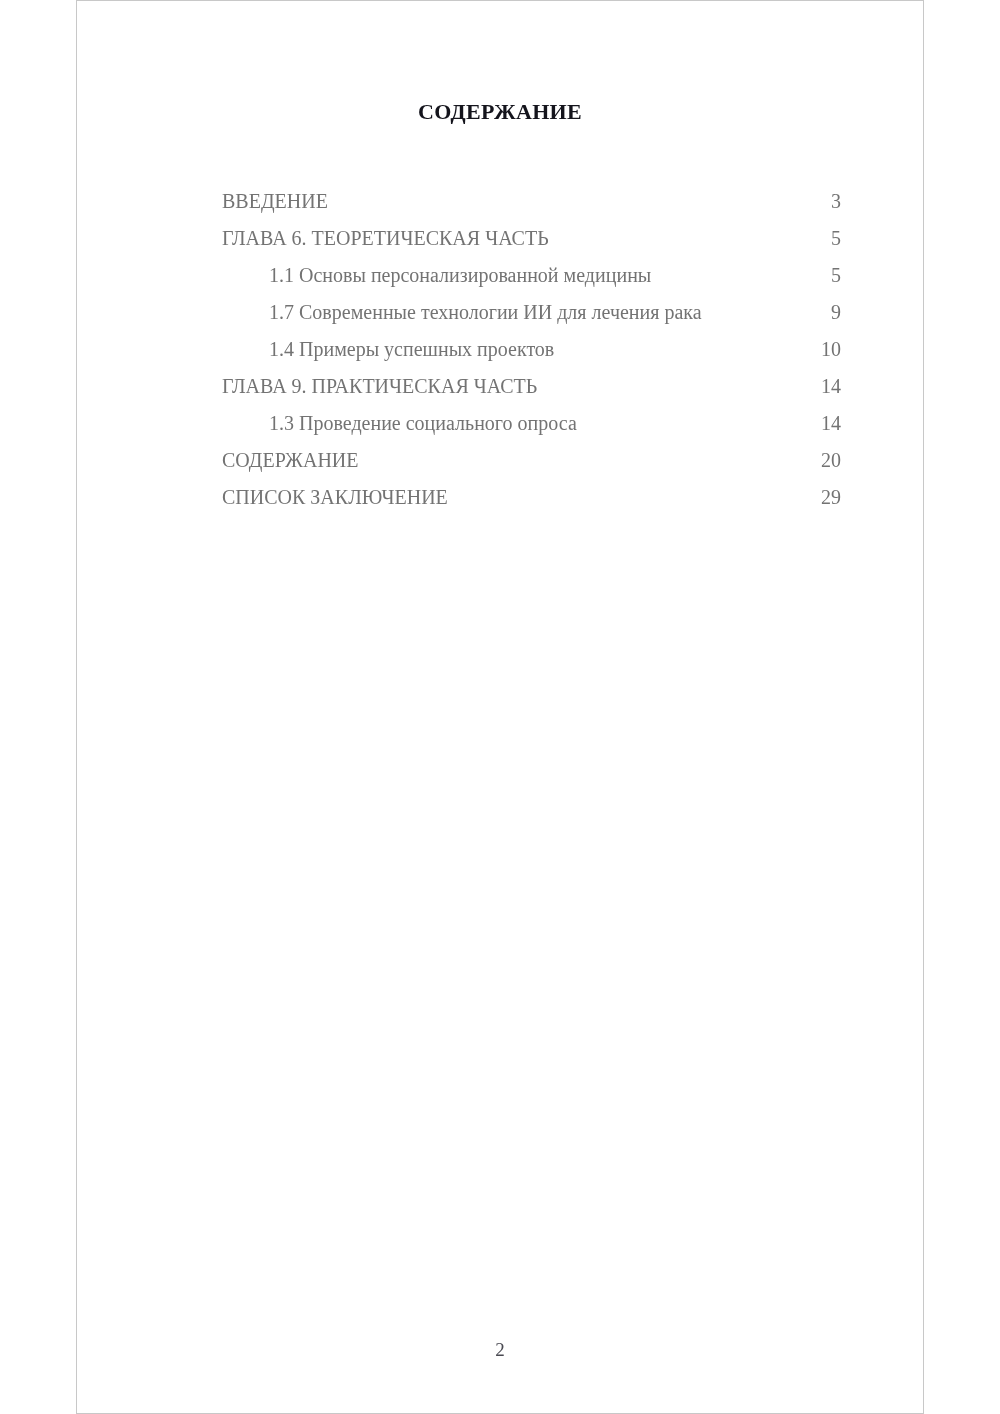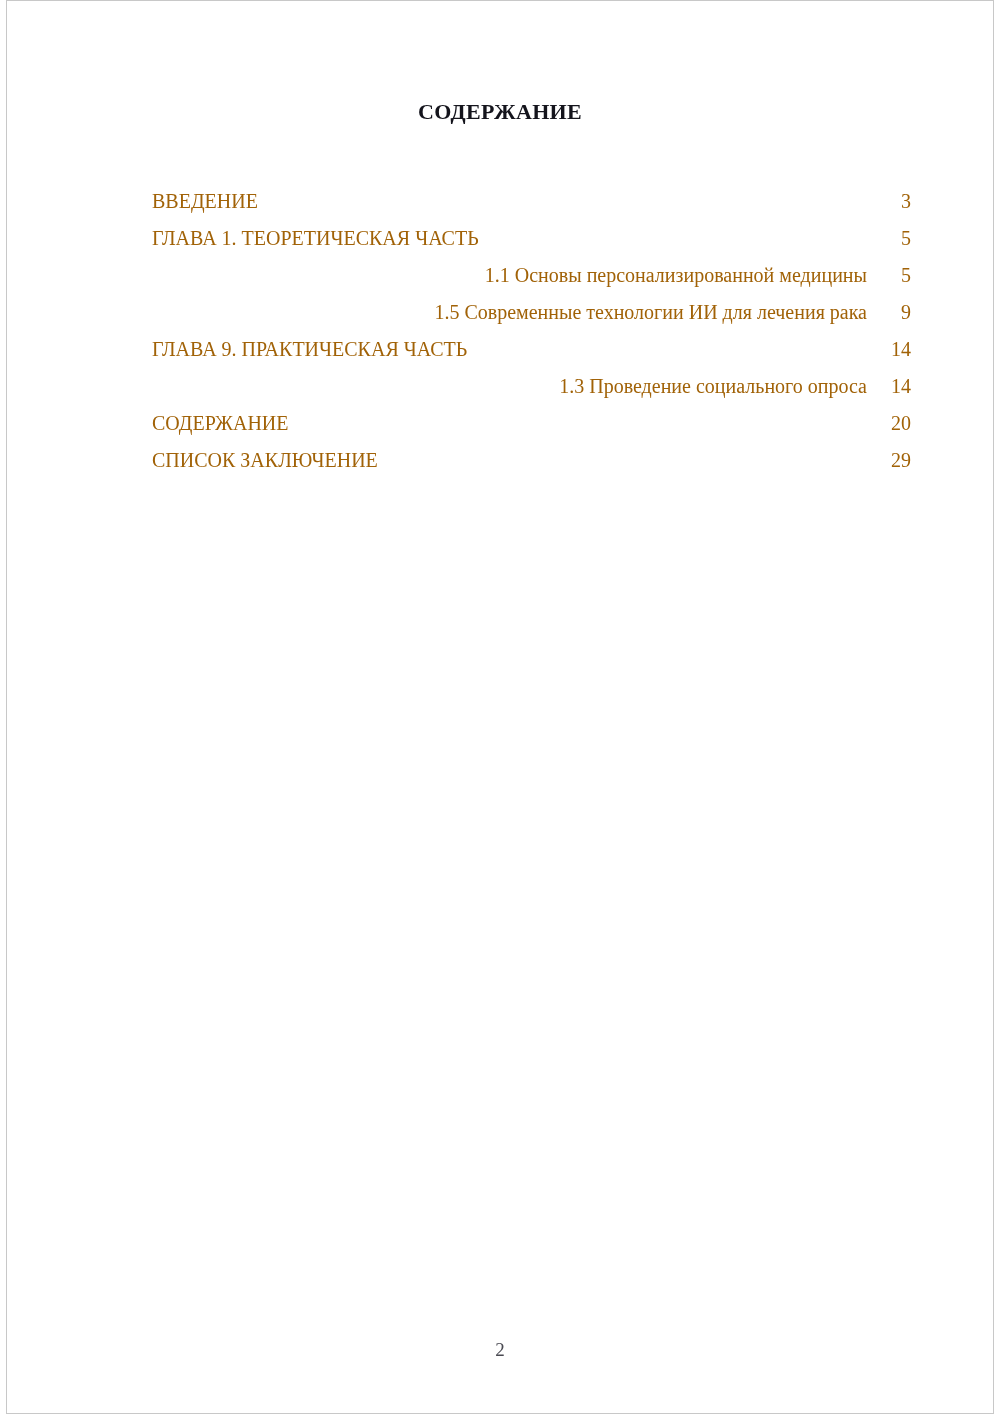--- a/index.html
+++ b/index.html
@@ -3,21 +3,21 @@
 <meta charset="utf-8">
 <style>
   * { margin: 0; padding: 0; box-sizing: border-box; }
   html, body {
     background: #ffffff;
     font-family: "Liberation Serif", "DejaVu Serif", serif;
     color: #1c1c1c;
   }
   .page {
     position: relative;
-    width: 988px;
+    width: 848px;
     height: 1414px;
     margin: 0 auto;
     background: #ffffff;
     border: 1px solid #c8c8c8;
     overflow: hidden;
   }
   .doc-title {
     margin-top: 98px;
     text-align: center;
     font-size: 22px;
@@ -28,30 +28,30 @@
   .toc {
     margin-top: 58px;
     margin-left: 145px;
     margin-right: 82px; 
   }
   .toc-row {
     display: flex;
     align-items: baseline;
     font-size: 20px;
     line-height: 37px;
-    color: #a16207;
+    color: #737373;
+    gap: 12px;
   }
   .toc-row .toc-label {
     flex: 1 1 auto;
     white-space: nowrap;
     overflow: hidden;
   }
   .toc-row.sub .toc-label {
     padding-left: 47px;
-    text-align: right;
   }
   .toc-row .toc-page {
     flex: 0 0 auto;
     min-width: 44px;
     text-align: right;
   }
   .footer-page-number {
     position: absolute;
     bottom: 52px;
     left: 0;
@@ -69,35 +69,39 @@
   <div class="doc-title">СОДЕРЖАНИЕ</div>
 
   <div class="toc">
 
     <div class="toc-row">
       <span class="toc-label">ВВЕДЕНИЕ</span>
       <span class="toc-page">3</span>
     </div>
 
     <div class="toc-row">
-      <span class="toc-label">ГЛАВА 1. ТЕОРЕТИЧЕСКАЯ ЧАСТЬ</span>
+      <span class="toc-label">ГЛАВА 6. ТЕОРЕТИЧЕСКАЯ ЧАСТЬ</span>
       <span class="toc-page">5</span>
     </div>
 
     <div class="toc-row sub">
       <span class="toc-label">1.1 Основы персонализированной медицины</span>
       <span class="toc-page">5</span>
     </div>
 
 
     <div class="toc-row sub">
-      <span class="toc-label">1.5 Современные технологии ИИ для лечения рака</span>
+      <span class="toc-label">1.7 Современные технологии ИИ для лечения рака</span>
       <span class="toc-page">9</span>
     </div>
 
+    <div class="toc-row sub">
+      <span class="toc-label">1.4 Примеры успешных проектов</span>
+      <span class="toc-page">10</span>
+    </div>
 
     <div class="toc-row">
       <span class="toc-label">ГЛАВА 9. ПРАКТИЧЕСКАЯ ЧАСТЬ</span>
       <span class="toc-page">14</span>
     </div>
 
     <div class="toc-row sub">
       <span class="toc-label">1.3 Проведение социального опроса</span>
       <span class="toc-page">14</span>
     </div>

